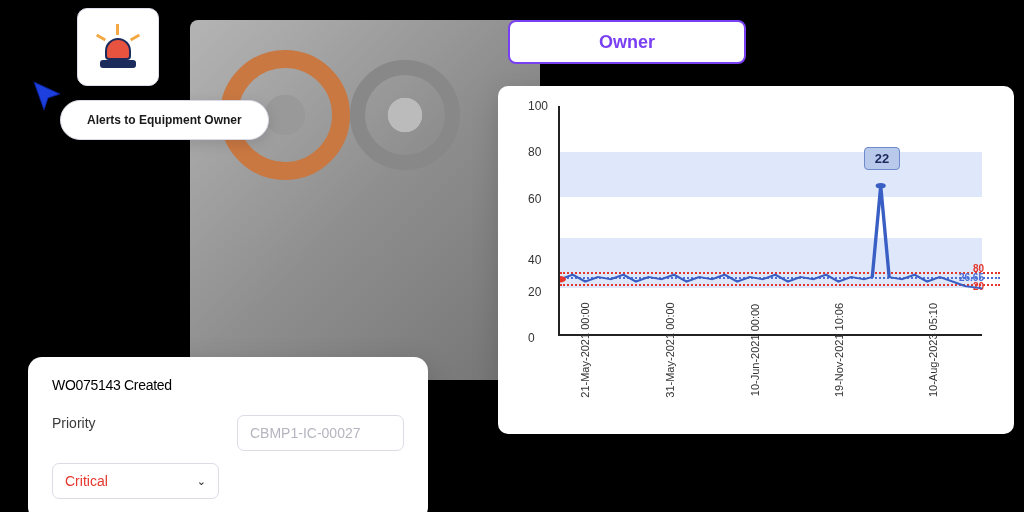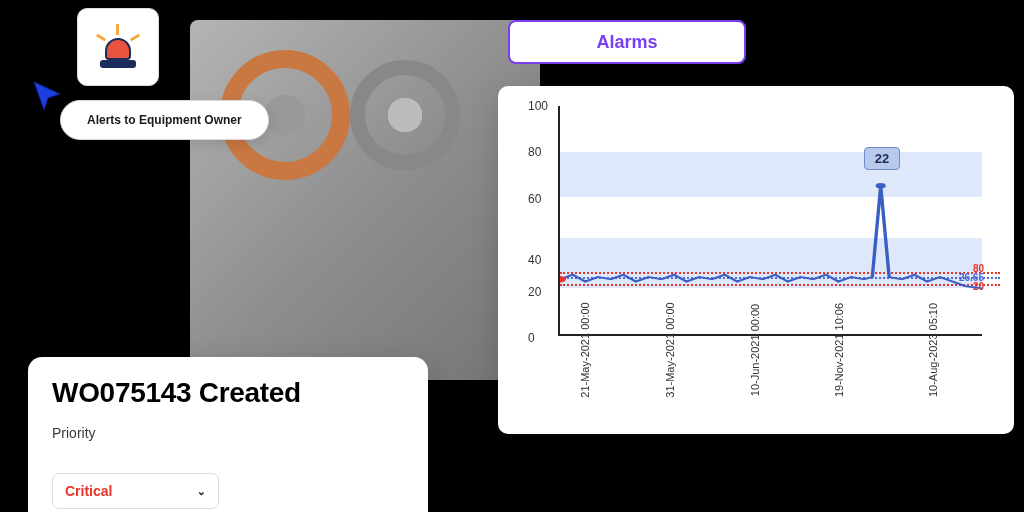--- a/index.html
+++ b/index.html
@@ -21,26 +21,26 @@
 .ray3 { width: 10px; height: 3px; left: 0px; top: 10px; transform: rotate(30deg); }
 
 
 .cursor { position: absolute; left: 30px; top: 78px; z-index: 5; }
 
 
 .alerts-pill { position: absolute; left: 60px; top: 100px; background: #fff; border: 1px solid #d8d8e4; border-radius: 999px; padding: 12px 26px; font-size: 12px; font-weight: 600; color: #1a1a1a; box-shadow: 0 4px 14px rgba(0,0,0,0.12); }
 
 
 .wo-card { position: absolute; left: 28px; top: 357px; width: 400px; background: #fff; border-radius: 14px; padding: 20px 24px 22px; box-shadow: 0 8px 28px rgba(0,0,0,0.18); }
-.wo-title { font-size: 28px; font-weight: 700; color: #000; margin-bottom: 16px; letter-spacing: -0.3px; }
+.wo-title { font-size: 14px; font-weight: 400; color: #000; margin-bottom: 22px; letter-spacing: -0.3px; }
 .wo-row { display: flex; gap: 18px; }
 .wo-field { flex: 1; }
 .wo-label { font-size: 14px; color: #3a3a3a; margin-bottom: 7px; font-weight: 500; }
 .select-box { border: 1px solid #dcdce6; border-radius: 7px; height: 36px; display: flex; align-items: center; justify-content: space-between; padding: 0 12px; background: #fff; }
-.select-box.critical { color: #e6352b; font-weight: 700; font-size: 14px; margin-top: 32px; }
+.select-box.critical { color: #e6352b; font-weight: 400; font-size: 14px; margin-top: 32px; }
 .chevron { font-size: 11px; color: #222; }
 .input-box { border: 1px solid #dcdce6; border-radius: 7px; height: 36px; display: flex; align-items: center; padding: 0 12px; background: #fff; color: #b5b5c0; font-size: 14px; }
 
 
 .alarms-header { position: absolute; left: 508px; top: 20px; width: 238px; height: 44px; background: #fff; border: 2px solid #7a3ff2; border-radius: 8px; display: flex; align-items: center; justify-content: center; font-size: 18px; font-weight: 800; color: #7a3ff2; }
 
 
 .chart-card { position: absolute; left: 498px; top: 86px; width: 516px; height: 348px; background: #fff; border-radius: 10px; box-shadow: 0 8px 28px rgba(0,0,0,0.15); padding: 14px 12px 8px 6px; }
 .chart-area { position: relative; width: 100%; height: 100%; }
 .plot { position: absolute; left: 54px; top: 6px; right: 20px; bottom: 90px; border-left: 2px solid #222; border-bottom: 2px solid #222; }
@@ -83,25 +83,28 @@
   <div class="wo-title">WO075143 Created</div>
   <div class="wo-row">
     <div class="wo-field">
       <div class="wo-label">Priority</div>
       <div class="select-box critical">
         <span>Critical</span>
         <span class="chevron">⌄</span>
       </div>
     </div>
     <div class="wo-field">
+      <div class="input-box">
+        <span>CBMP1-IC-00027</span>
+      </div>
     </div>
   </div>
 </div>
 
-<div class="alarms-header">Alarms</div>
+<div class="alarms-header">Owner</div>
 
 <div class="chart-card">
   <div class="chart-area">
     <div class="plot">
       <div class="band b1"></div>
       <div class="band b2"></div>
       <div class="guide red" style="top:73%;"></div>
       <div class="guide blue" style="top:75%;"></div>
       <div class="guide red" style="top:78%;"></div>
       <span class="guide-lbl" style="top:71%;color:#e6352b;">80</span>

